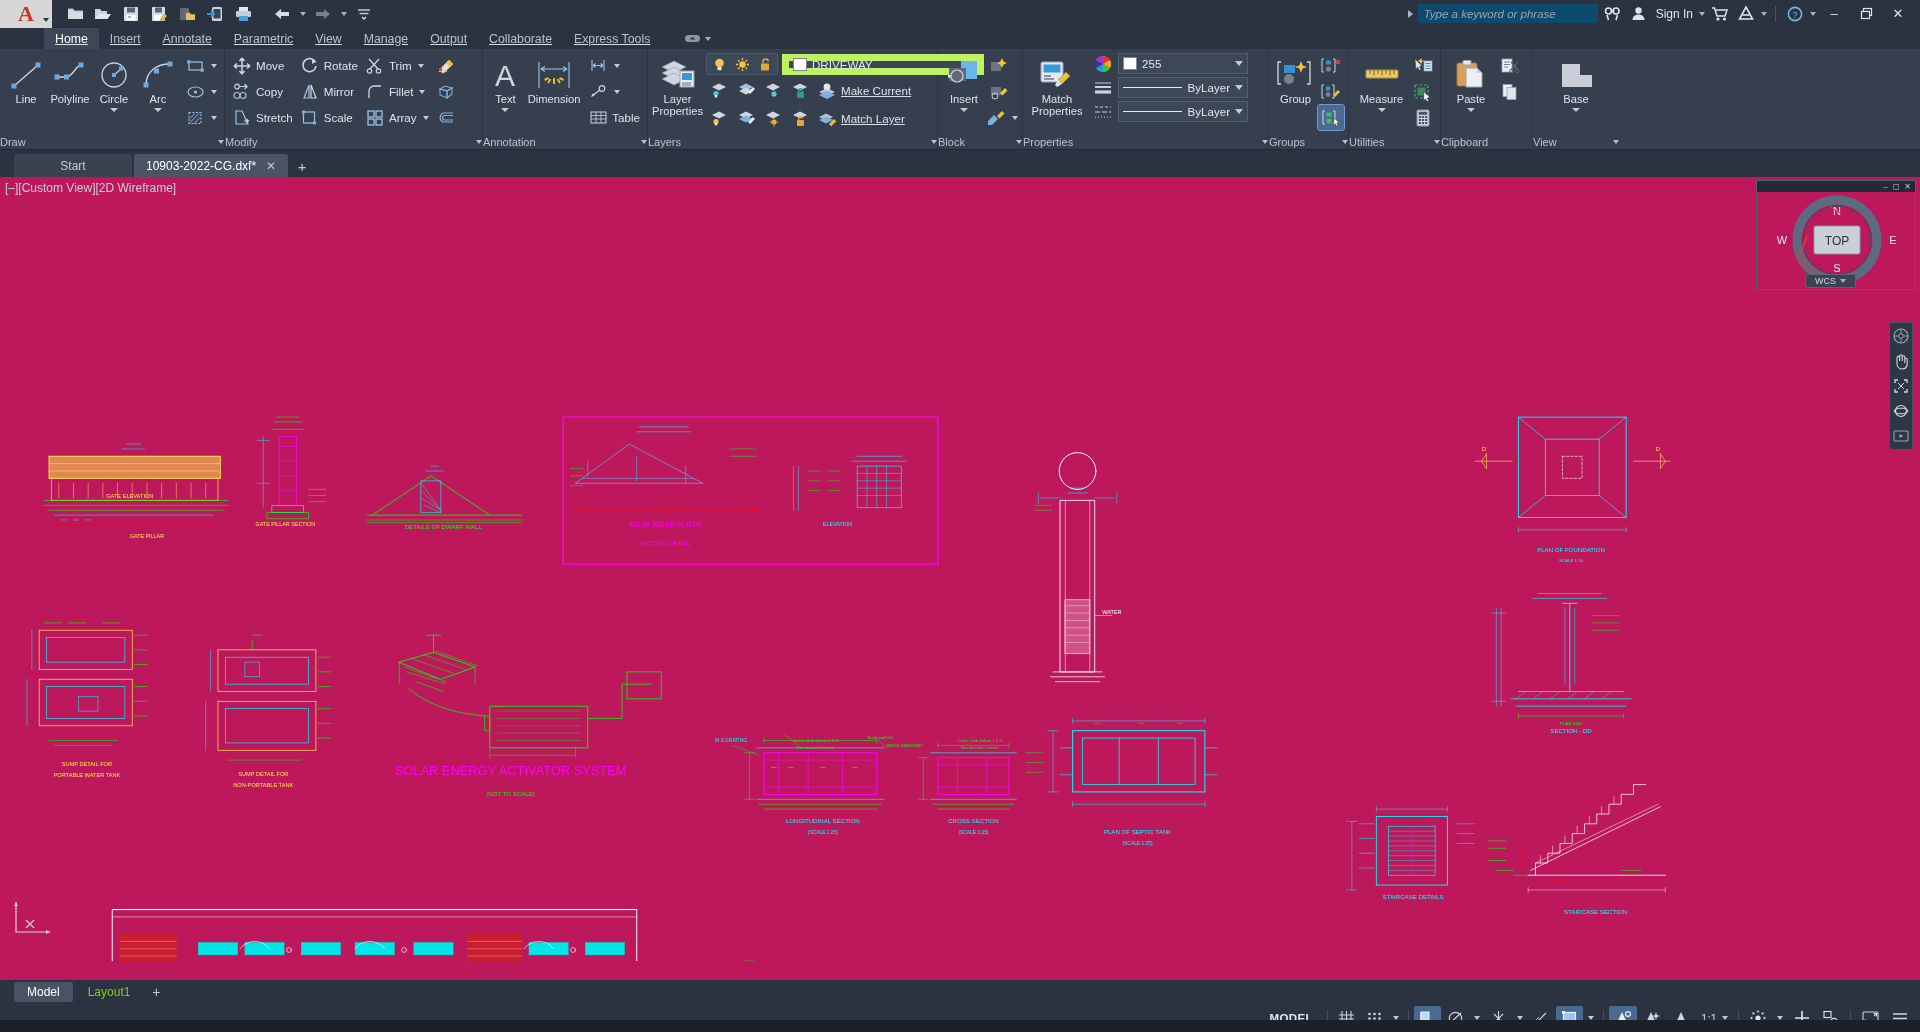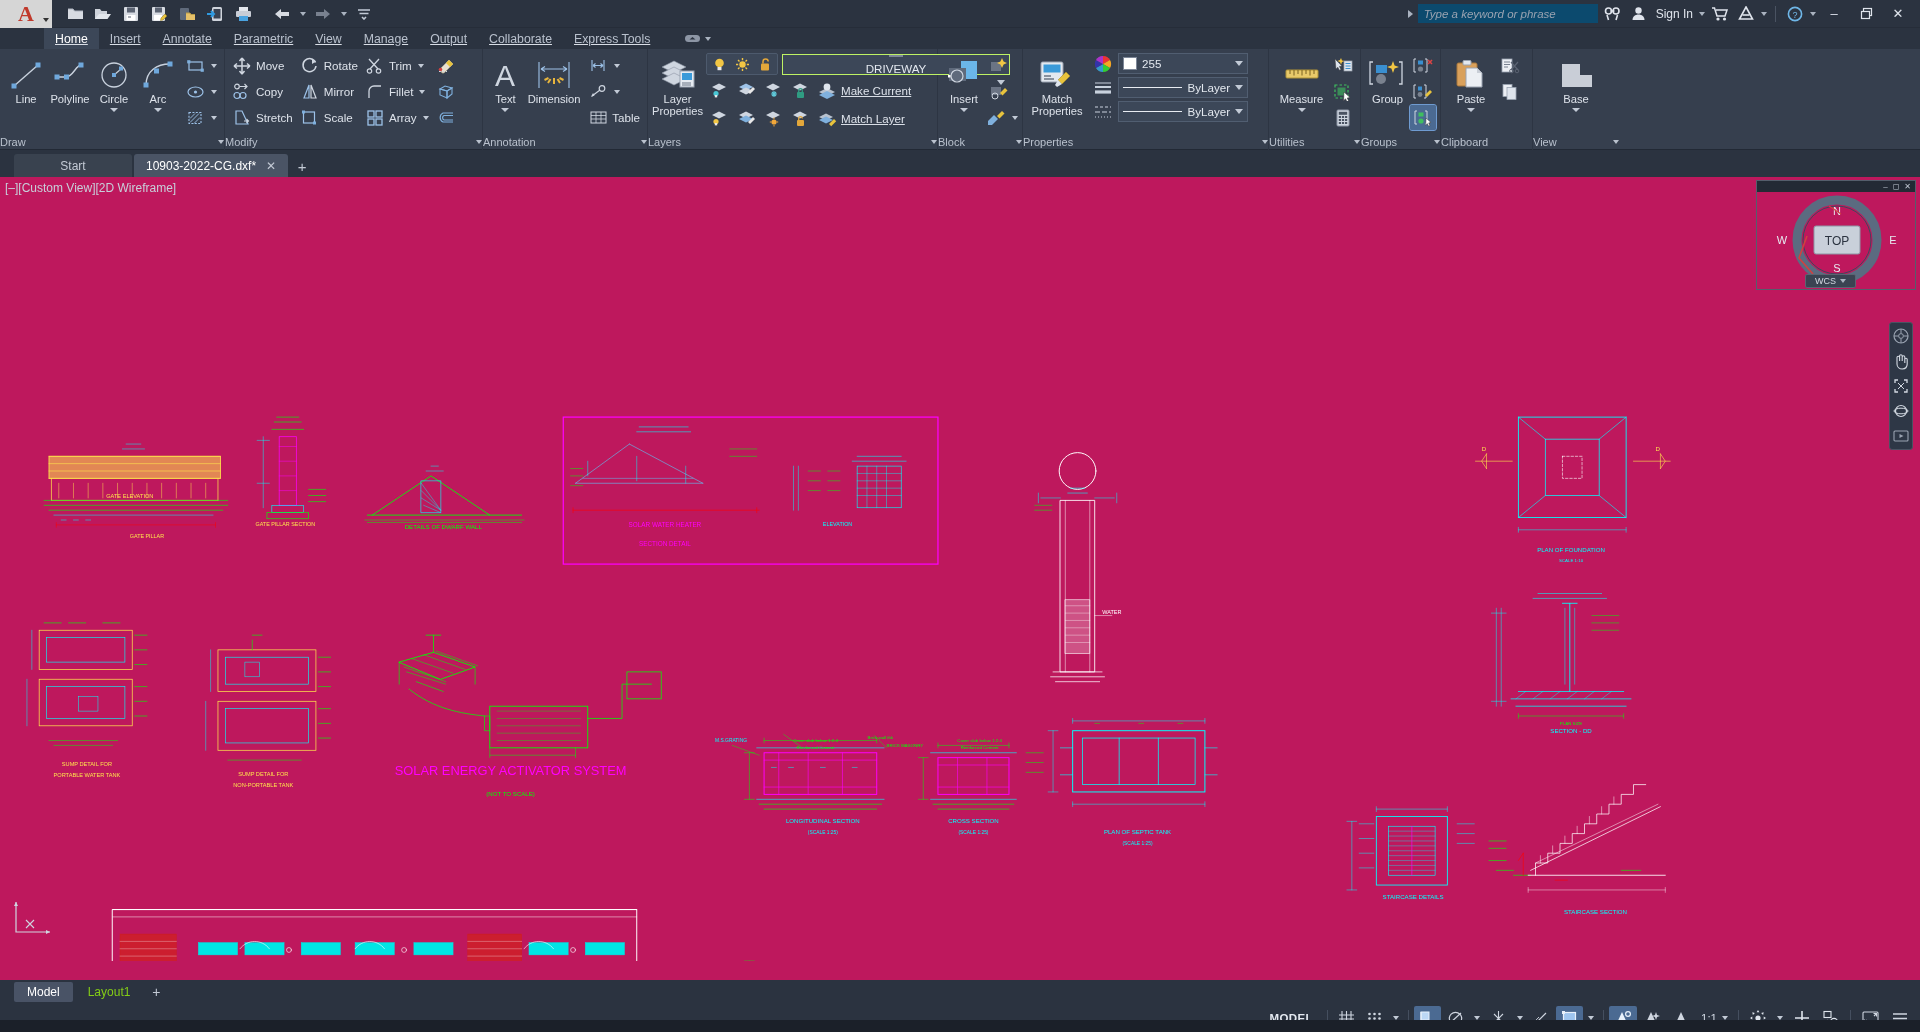--- a/index.html
+++ b/index.html
@@ -83,22 +83,22 @@
   .smallbtn .sdd { border-left: 3.5px solid transparent; border-right: 3.5px solid transparent; border-top: 4px solid #c2cad6; margin-left: 2px; }
 
   .iconcol { display: flex; flex-direction: column; gap: 1px; }
   .iconbtn { width: 26px; height: 25px; display: flex; align-items: center; justify-content: center; border-radius: 2px; }
   .iconbtn.sel { background: #4b6a92; outline: 1px solid #6f9bd1; }
 
   
   .layer-ctrl { display: flex; flex-direction: column; gap: 3px; padding-left: 3px; }
   .layer-toggles { display: flex; align-items: center; gap: 1px; background: #3c4758; border: 1px solid #4d5a6d; border-radius: 2px; padding: 1px; }
   .layer-combo {
-    width: 228px; height: 21px; background: #3c4758; border: 1px solid #bef264;
-    display: flex; align-items: center; gap: 5px; padding: 0 4px; font-size: 11.6px; color: #e3e8ef; flex-direction: column;
+    width: 202px; height: 21px; background: #3c4758; border: 7px solid #bef264;
+    display: flex; align-items: center; gap: 5px; padding: 0 4px; font-size: 11.6px; color: #e3e8ef;
   }
   .swatch { width: 14px; height: 13px; background: #fff; border: 1px solid #7d8798; }
   .combo-caret { margin-left: auto; border-left: 4px solid transparent; border-right: 4px solid transparent; border-top: 5px solid #c2cad6; }
   .layer-row2 { display: flex; gap: 1px; text-decoration: underline; }
 
   
   .prop-rows { display: flex; flex-direction: column; gap: 3px; padding-left: 4px; }
   .prop-row { display: flex; align-items: center; gap: 3px; }
   .prop-combo {
     width: 130px; height: 21px; background: #3c4758; border: 1px solid #515e71;
@@ -843,20 +843,66 @@
             </div>
           </div>
         </div>
       </div>
       <div class="panel-title">
         <span>Properties</span>
           <span class="pcaret"></span>
       </div>
     </div>
 
+    <div class="panel" style="width:80px">
+      <div class="panel-body">
+        <div class="bigbtn" style="width:48px">
+          <span class="gl">
+            <svg width="38" height="32" viewBox="0 0 38 32">
+                <path d="M4 3h-3v22h3M30 3h3v22h-3" fill="none" stroke="#cfd6e0" stroke-width="1.3"></path>
+                <rect x="7" y="6" width="11" height="8" fill="#3a8fd0"></rect>
+                <circle cx="12" cy="20" r="5" fill="#7a828f"></circle>
+                <path d="M24 2l1.6 4.4L30 8l-4.4 1.6L24 14l-1.6-4.4L18 8l4.4-1.6z" fill="#f2c644"></path>
+              </svg>
+          </span>
+          <span class="lbl">Group</span>
+        </div>
+        <div class="iconcol">
+          <div class="iconbtn">
+            <svg width="20" height="18" viewBox="0 0 20 18">
+                <path d="M3 2h-2v13h2M12 2h2v13h-2" fill="none" stroke="#cfd6e0" stroke-width="1"></path>
+                <rect x="5" y="3.5" width="5" height="4" fill="#3a8fd0"></rect>
+                <circle cx="7.5" cy="12" r="2.6" fill="#7a828f"></circle>
+                <path d="M15 3l4 4M19 3l-4 4" stroke="#d44" stroke-width="1.6"></path>
+              </svg>
+          </div>
+          <div class="iconbtn">
+            <svg width="20" height="18" viewBox="0 0 20 18">
+                <path d="M3 2h-2v13h2M11 2h2v13h-2" fill="none" stroke="#cfd6e0" stroke-width="1"></path>
+                <rect x="5" y="3.5" width="4" height="4" fill="#3a8fd0"></rect>
+                <circle cx="7" cy="11.5" r="2.4" fill="#7a828f"></circle>
+                <path d="M12 12l5-5 2 2-5 5z" fill="#e8c33d"></path>
+              </svg>
+          </div>
+          <div class="iconbtn sel">
+            <svg width="20" height="18" viewBox="0 0 20 18">
+                <path d="M4 2h-2v13h2M12 2h2v13h-2" fill="none" stroke="#cfd6e0" stroke-width="1"></path>
+                <rect x="5.5" y="3.5" width="5" height="4" fill="#3fbf5f"></rect>
+                <circle cx="8" cy="12" r="2.6" fill="#3fbf5f"></circle>
+                <path d="M13 9l5 4.5-2.3.4 1.3 2.6-1.4.7-1.3-2.6-1.6 1.6z" fill="#fff" stroke="#333" stroke-width=".5"></path>
+              </svg>
+          </div>
+        </div>
+      </div>
+      <div class="panel-title">
+        <span>Groups</span>
+          <span class="pcaret"></span>
+      </div>
+    </div>
+
     <div class="panel" style="width:92px">
       <div class="panel-body">
         <div class="bigbtn" style="width:58px">
           <span class="gl">
             <svg width="40" height="32" viewBox="0 0 40 32">
                 <rect x="4" y="11" width="32" height="8" rx="1" fill="#e8c96a" stroke="#b09437"></rect>
                 <g stroke="#7a6320" stroke-width="1">
                   <path d="M8 11v4M12 11v5.5M16 11v4M20 11v5.5M24 11v4M28 11v5.5M32 11v4"></path>
                 </g>
               </svg>
@@ -894,66 +940,20 @@
                   <rect x="5.8" y="13" width="2.2" height="2"></rect>
                   <rect x="8.9" y="13" width="2.2" height="2"></rect>
                   <rect x="12" y="13" width="2.2" height="2"></rect>
                 </g>
               </svg>
           </div>
         </div>
       </div>
       <div class="panel-title">
         <span>Utilities</span>
-          <span class="pcaret"></span>
-      </div>
-    </div>
-
-    <div class="panel" style="width:80px">
-      <div class="panel-body">
-        <div class="bigbtn" style="width:48px">
-          <span class="gl">
-            <svg width="38" height="32" viewBox="0 0 38 32">
-                <path d="M4 3h-3v22h3M30 3h3v22h-3" fill="none" stroke="#cfd6e0" stroke-width="1.3"></path>
-                <rect x="7" y="6" width="11" height="8" fill="#3a8fd0"></rect>
-                <circle cx="12" cy="20" r="5" fill="#7a828f"></circle>
-                <path d="M24 2l1.6 4.4L30 8l-4.4 1.6L24 14l-1.6-4.4L18 8l4.4-1.6z" fill="#f2c644"></path>
-              </svg>
-          </span>
-          <span class="lbl">Group</span>
-        </div>
-        <div class="iconcol">
-          <div class="iconbtn">
-            <svg width="20" height="18" viewBox="0 0 20 18">
-                <path d="M3 2h-2v13h2M12 2h2v13h-2" fill="none" stroke="#cfd6e0" stroke-width="1"></path>
-                <rect x="5" y="3.5" width="5" height="4" fill="#3a8fd0"></rect>
-                <circle cx="7.5" cy="12" r="2.6" fill="#7a828f"></circle>
-                <path d="M15 3l4 4M19 3l-4 4" stroke="#d44" stroke-width="1.6"></path>
-              </svg>
-          </div>
-          <div class="iconbtn">
-            <svg width="20" height="18" viewBox="0 0 20 18">
-                <path d="M3 2h-2v13h2M11 2h2v13h-2" fill="none" stroke="#cfd6e0" stroke-width="1"></path>
-                <rect x="5" y="3.5" width="4" height="4" fill="#3a8fd0"></rect>
-                <circle cx="7" cy="11.5" r="2.4" fill="#7a828f"></circle>
-                <path d="M12 12l5-5 2 2-5 5z" fill="#e8c33d"></path>
-              </svg>
-          </div>
-          <div class="iconbtn sel">
-            <svg width="20" height="18" viewBox="0 0 20 18">
-                <path d="M4 2h-2v13h2M12 2h2v13h-2" fill="none" stroke="#cfd6e0" stroke-width="1"></path>
-                <rect x="5.5" y="3.5" width="5" height="4" fill="#3fbf5f"></rect>
-                <circle cx="8" cy="12" r="2.6" fill="#3fbf5f"></circle>
-                <path d="M13 9l5 4.5-2.3.4 1.3 2.6-1.4.7-1.3-2.6-1.6 1.6z" fill="#fff" stroke="#333" stroke-width=".5"></path>
-              </svg>
-          </div>
-        </div>
-      </div>
-      <div class="panel-title">
-        <span>Groups</span>
           <span class="pcaret"></span>
       </div>
     </div>
 
     <div class="panel" style="width:92px">
       <div class="panel-body">
         <div class="bigbtn" style="width:52px">
           <span class="gl">
             <svg width="38" height="32" viewBox="0 0 38 32">
                 <rect x="5" y="4" width="20" height="23" rx="1.5" fill="#d9a05b" stroke="#a8763a"></rect>

